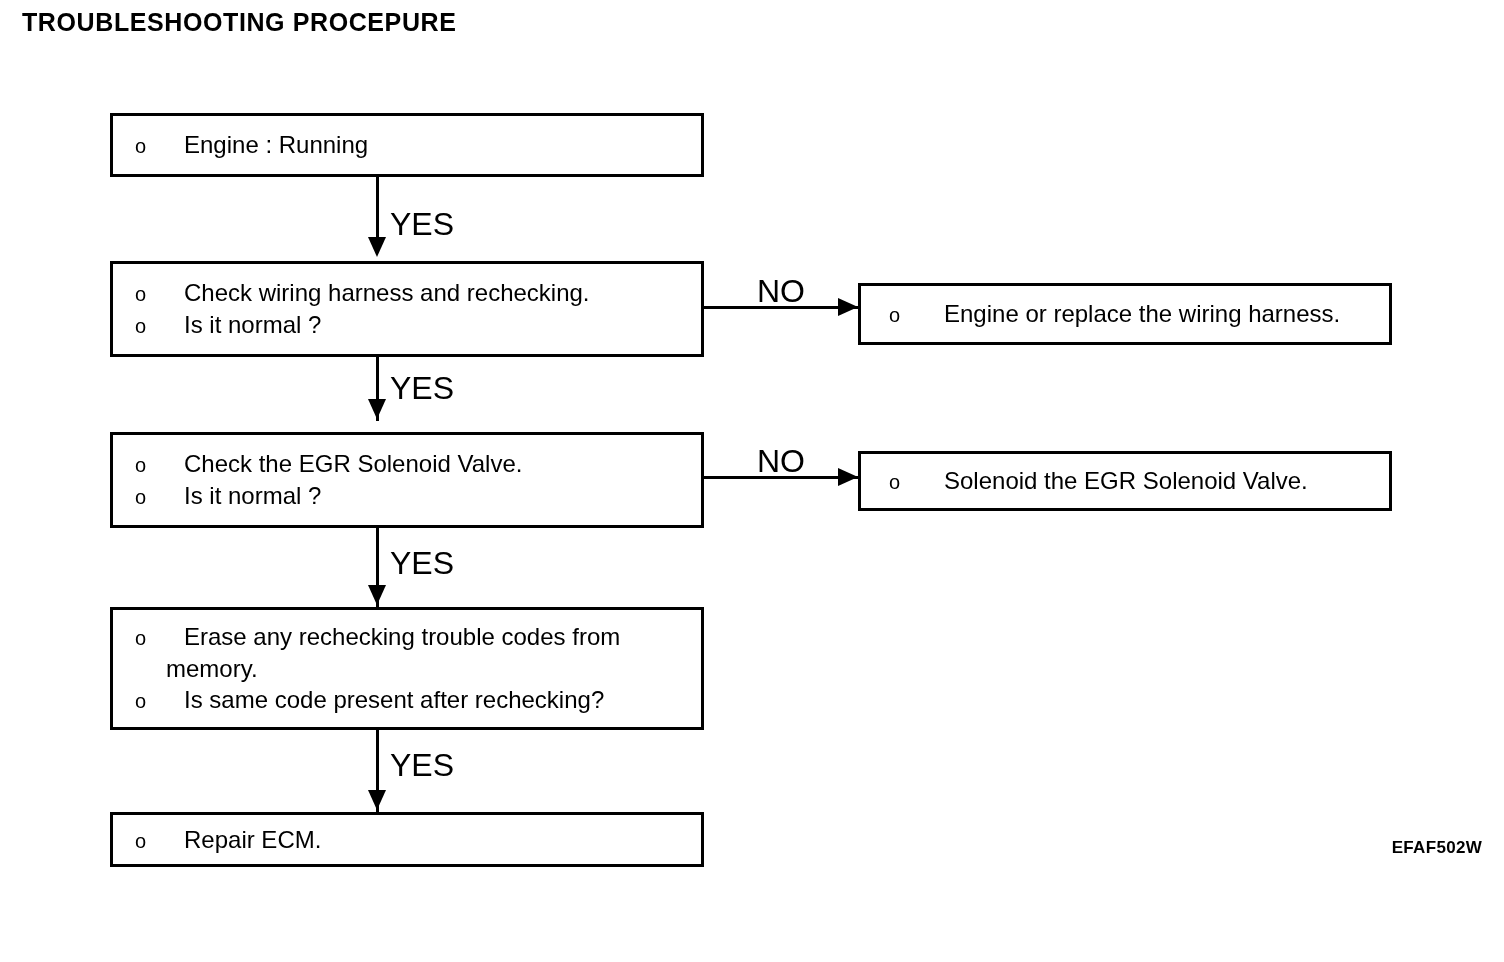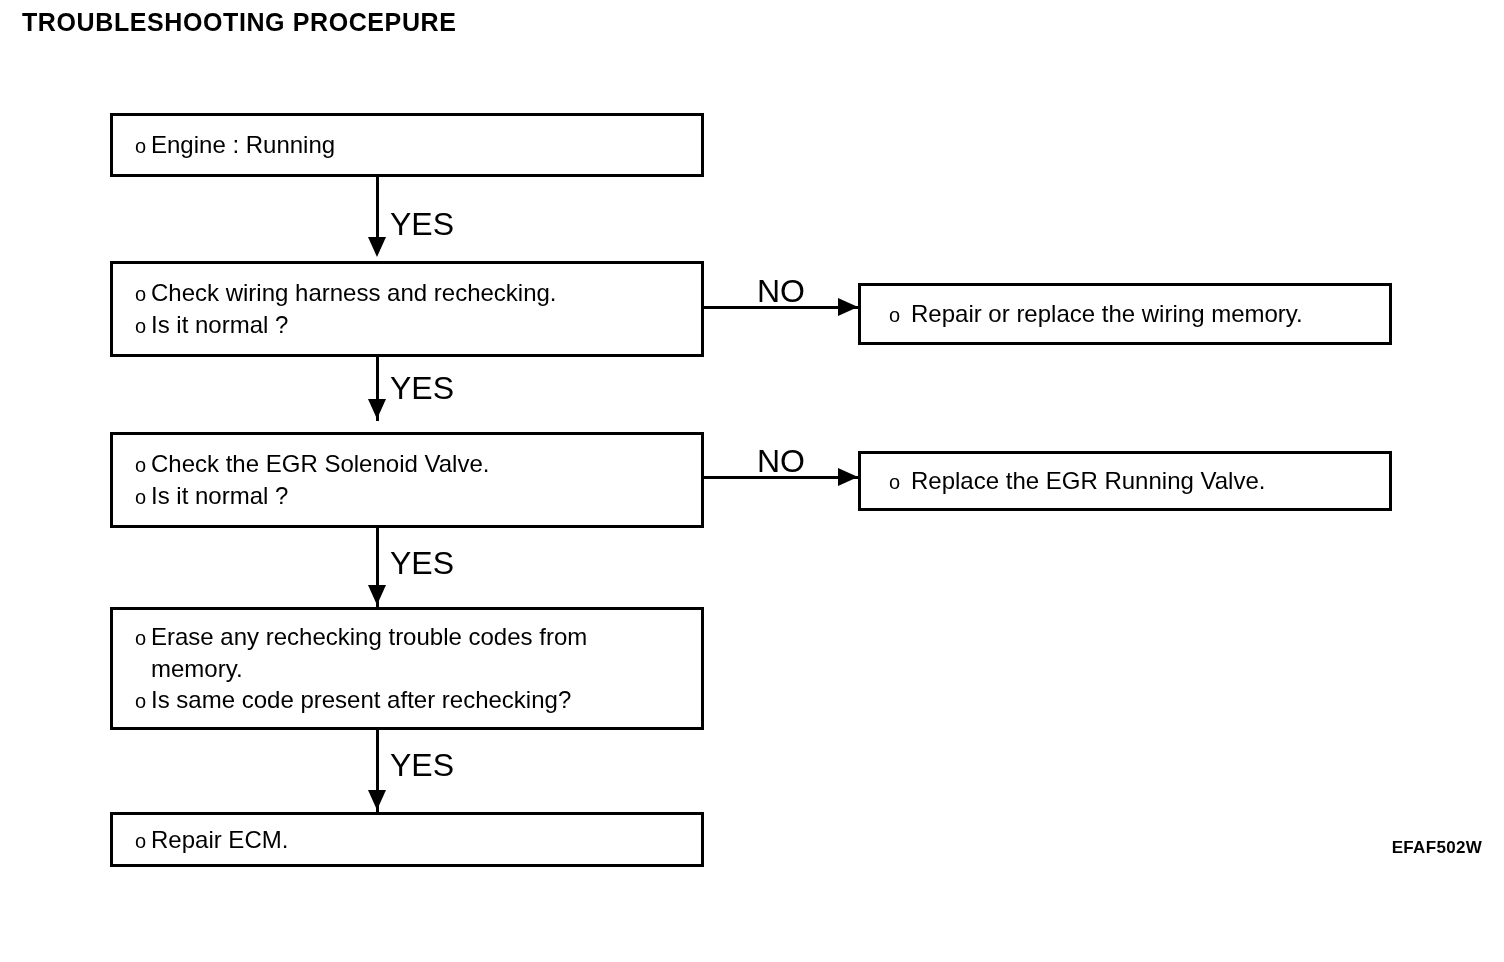--- a/index.html
+++ b/index.html
@@ -51,23 +51,23 @@
     text-align: left;
     padding-left: 22px;
     box-sizing: border-box;
     font-size: 20px;
   }
   .bullet-wide {
     width: 50px;
     flex: 0 0 50px;
     padding-left: 28px;
   }
-  .box-text { flex: 1 1 auto; }
+  .box-text { flex: 1 1 auto; margin-left: 33px; }
   .box-text-cont {
-    padding-left: 38px;
+    padding-left: 53px;
     font-size: 24px;
     line-height: 1.32;
     white-space: nowrap;
   }
 
   
   .v-line {
     position: absolute;
     width: 3px;
     background: #000000;
@@ -139,21 +139,21 @@
     </div>
   </div>
 
   <div class="h-line" style="left:704px; top:306px; width:156px;"></div>
   <div class="arrow-right" style="left:838px; top:298px;"></div>
   <div class="edge-label" style="left:757px; top:273px;">NO</div>
 
   <div class="flow-box" style="left:858px; top:283px; width:534px; height:62px;">
     <div class="box-line">
       <span class="bullet bullet-wide">o</span>
-      <span class="box-text">Repair or replace the wiring memory.</span>
+      <span class="box-text">Engine or replace the wiring harness.</span>
     </div>
   </div>
 
   <div class="v-line" style="left:376px; top:357px; height:64px;"></div>
   <div class="arrow-down" style="left:368px; top:399px;"></div>
   <div class="edge-label" style="left:390px; top:370px;">YES</div>
 
   <div class="flow-box" style="left:110px; top:432px; width:594px; height:96px;">
     <div class="box-line">
       <span class="bullet">o</span>
@@ -165,21 +165,21 @@
     </div>
   </div>
 
   <div class="h-line" style="left:704px; top:476px; width:156px;"></div>
   <div class="arrow-right" style="left:838px; top:468px;"></div>
   <div class="edge-label" style="left:757px; top:443px;">NO</div>
 
   <div class="flow-box" style="left:858px; top:451px; width:534px; height:60px;">
     <div class="box-line">
       <span class="bullet bullet-wide">o</span>
-      <span class="box-text">Replace the EGR Running Valve.</span>
+      <span class="box-text">Solenoid the EGR Solenoid Valve.</span>
     </div>
   </div>
 
   <div class="v-line" style="left:376px; top:528px; height:79px;"></div>
   <div class="arrow-down" style="left:368px; top:585px;"></div>
   <div class="edge-label" style="left:390px; top:545px;">YES</div>
 
   <div class="flow-box" style="left:110px; top:607px; width:594px; height:123px;">
     <div class="box-line">
       <span class="bullet">o</span>

